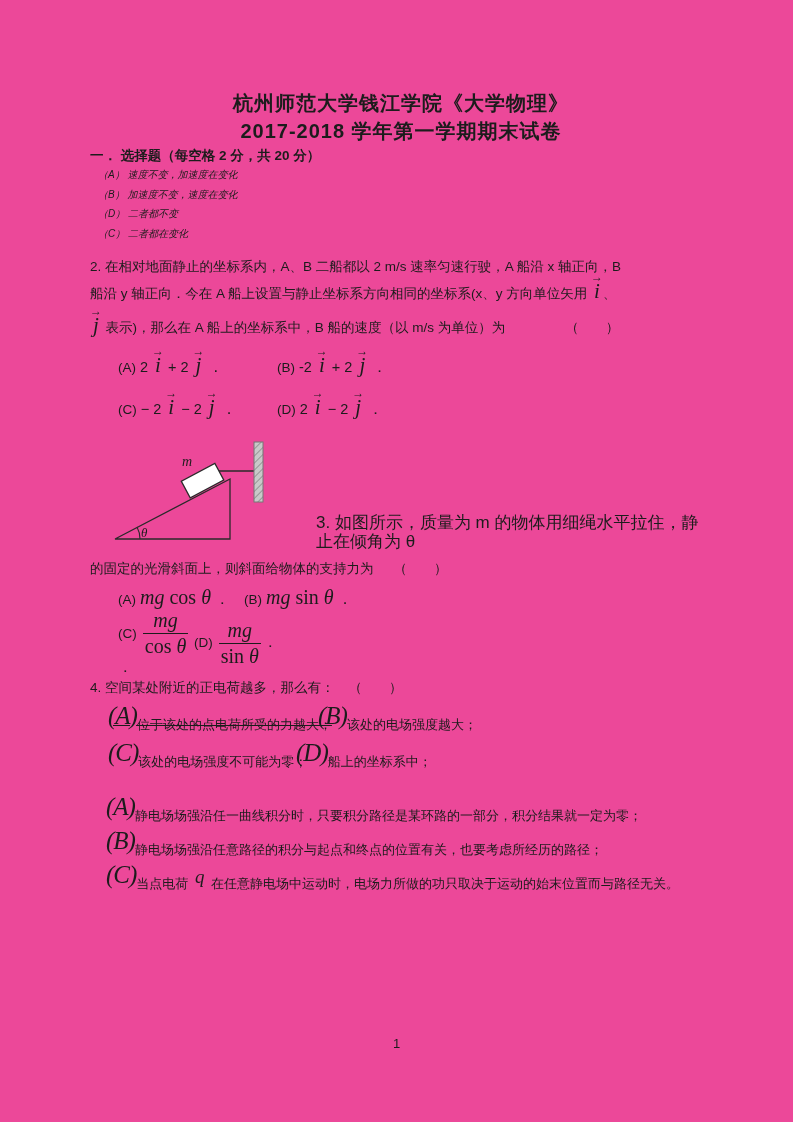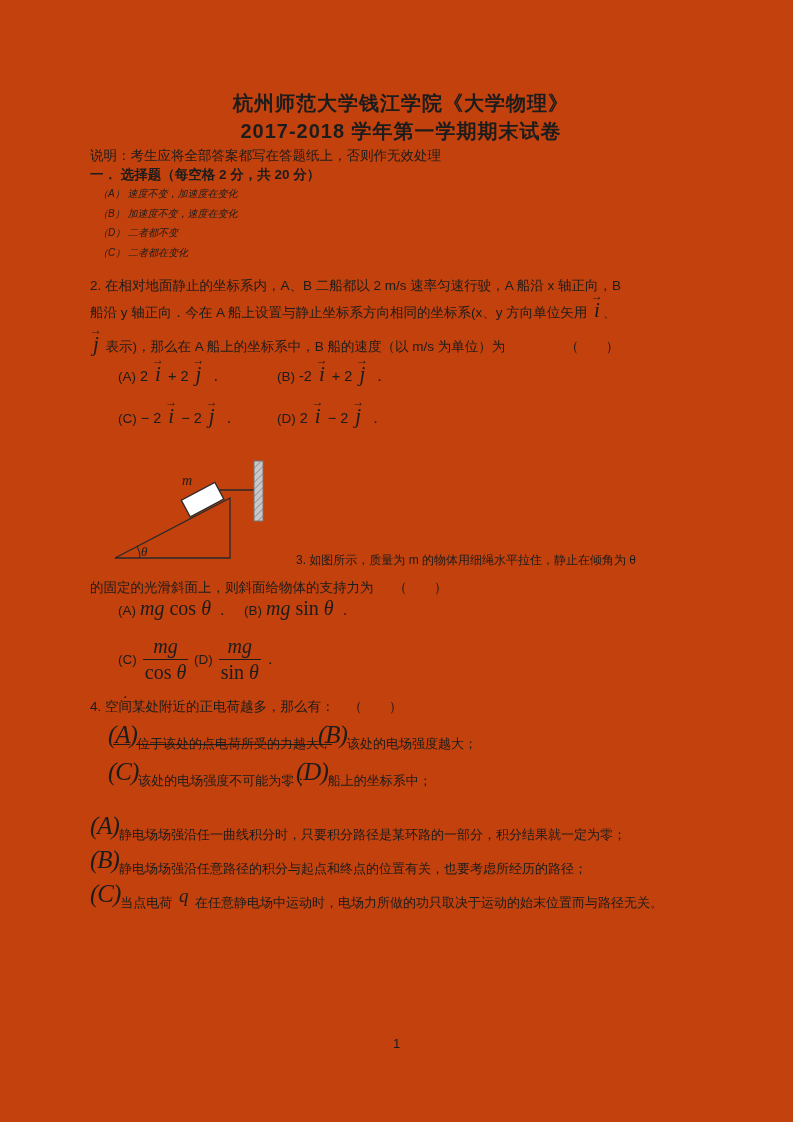--- a/index.html
+++ b/index.html
@@ -1,17 +1,17 @@
 <!DOCTYPE html>
 <html><head>
 <meta charset="utf-8">
 <style>
   html,body { margin:0; padding:0; background:#ffffff; }
   .page {
-    position:relative; width:793px; height:1122px; background:#c2410c;
+    position:relative; width:793px; height:1122px; background:#ec4899;
     font-family:"Liberation Sans", sans-serif; color:#1c1c1c; overflow:hidden;
   }
   .content { position:absolute; left:90px; top:90px; width:622px; }
 
   .title1 { font-size:20px; font-weight:bold; text-align:center; line-height:27px; letter-spacing:1px; }
   .title2 { font-size:20px; font-weight:bold; text-align:center; line-height:29px; letter-spacing:1px; }
   .note    { font-size:13.5px; line-height:19px; }
   .section { font-size:13.5px; font-weight:bold; line-height:19px; }
 
   .stem { font-size:13.5px; line-height:19px; }
@@ -27,69 +27,68 @@
 
   .vec {
     font-family:"Liberation Serif", serif; font-style:italic; font-size:21px;
     position:relative; display:inline-block; padding:0 3px; line-height:1;
   }
   .vec::before {
     content:"\2192"; position:absolute; top:-10px; left:50%;
     transform:translateX(-50%); font-size:12px; font-style:normal;
   }
 
-  .opt-row { display:flex; }
+  .opt-row { display:flex; align-items:center; }
   .q2-row { height:42px; padding-left:28px; font-size:14px; }
   .q2-col1 { width:159px; }
   .opt-label { font-size:13.5px; margin-right:4px; }
   .ftext { font-size:14.5px; }
   .fit { font-family:"Liberation Serif", serif; font-style:italic; font-size:20px; }
   .frm { font-family:"Liberation Serif", serif; font-size:20px;margin-top:14px; }
 
   .frac { display:inline-block; text-align:center; vertical-align:middle;
           font-family:"Liberation Serif", serif; line-height:1.15; margin:0 2px; }
   .frac .num { display:block; border-bottom:1.4px solid #1c1c1c; padding:0 7px 1px; }
   .frac .den { display:block; padding:1px 2px 0; }
 
   .fig-row { display:flex; align-items:flex-end; margin-top:10px; }
   .figure-box { width:180px; flex:0 0 auto; margin-left:18px; }
-  .q3-line1 { font-size:12px; line-height:19px; margin-left:8px; padding-bottom:4px; }
+  .q3-line1 { font-size:17px; line-height:19px; margin-left:28px; padding-bottom:4px; }
   .q3-line2 { font-size:13.5px; line-height:19px; margin-top:4px; }
   .q3-rowAB { height:38px; padding-left:28px; }
   .q3-rowCD { height:54px; padding-left:28px; }
   .q3-colA { width:126px; } .q3-colC { width:76px; }
 
   .q4 { margin-top:8px; }
   .mletter { font-family:"Liberation Serif", serif; font-style:italic; font-size:25px; letter-spacing:-1px; }
   .opt-text { font-size:13px; position:relative; top:5px; }
   .q4-row { height:37px; padding-left:18px; display:flex; align-items:center; }
   .q4-colA { width:210px;text-decoration:underline; } .q4-colC { width:188px; }
   .q4-opt { white-space:nowrap; }
 
   .q5 { margin-top:21px; }
-  .q5-opt { margin:4px 0 2px; font-size:13px; line-height:20px; }
+  .q5-opt { margin:4px 16px 2px; font-size:13px; line-height:20px; }
   .q5-opt .mletter { line-height:30px; }
   .qsym { font-family:"Liberation Serif", serif; font-style:italic; font-size:19px; padding:0 3px; }
 
   .page-number { position:absolute; left:0; top:1036px; width:100%；
                  text-align:center; font-size:13px; }
   .page-number { position:absolute; left:0; top:1036px; width:100%;
                  text-align:center; font-size:13px; }
 
   svg text { font-family:"Liberation Serif", serif; }
 </style>
 </head>
 <body>
 
 <div class="page">
   <div class="content">
 
     <div class="title1">杭州师范大学钱江学院《大学物理》</div>
     <div class="title2">2017-2018 学年第一学期期末试卷</div>
-    <div class="note">说明：考生应将全部答案都写在答题纸上，否则作无效处理</div>
     <div class="section">一．  选择题（每空格 2 分，共 20 分）</div>
 
     <div class="q1-opt">（A） 速度不变，加速度在变化</div>
     <div class="q1-opt">（B） 加速度不变，速度在变化</div>
     <div class="q1-opt">（D） 二者都不变</div>
     <div class="q1-opt">（C） 二者都在变化</div>
 
     <div class="q2">
       <div class="q2-line">2. 在相对地面静止的坐标系内，A、B 二船都以 2 m/s 速率匀速行驶，A 船沿 x 轴正向，B</div>
       <div class="q2-line tall">

